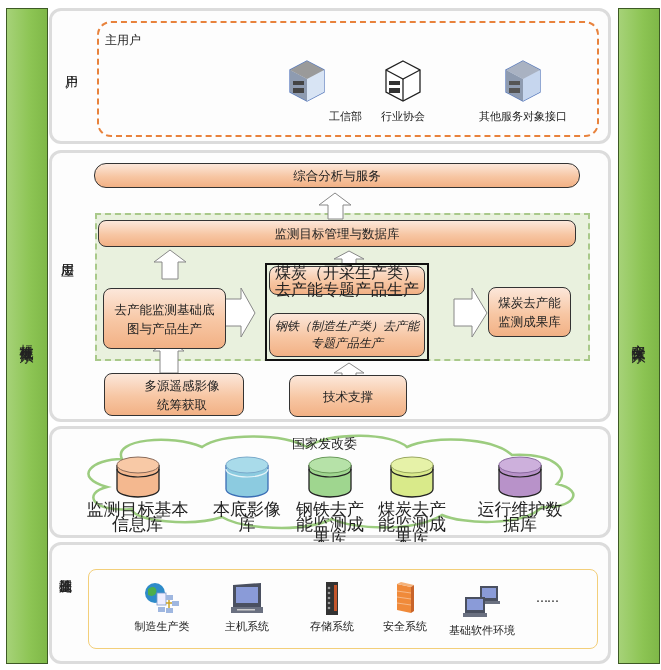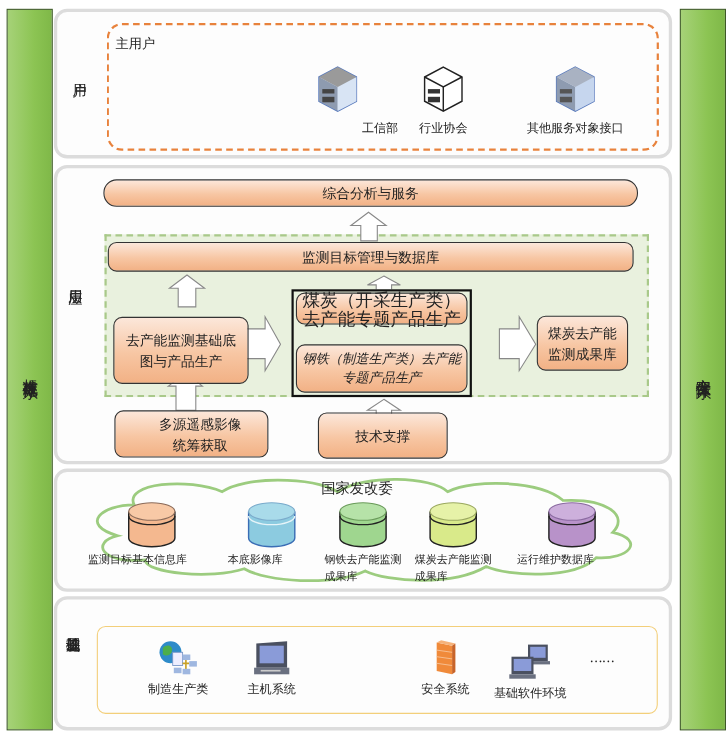--- a/index.html
+++ b/index.html
@@ -11,21 +11,21 @@
               border: 1px solid #3d5a25; display: flex; align-items: center; justify-content: center; }
   .side-bar .vtext { writing-mode: vertical-rl; text-orientation: upright; font-size: 14px; letter-spacing: 1px; color: #222; }
   .layer { position: absolute; left: 49px; width: 562px; background: #fdfdfd;
            border: 3px solid #dcdcdc; border-radius: 12px; }
   .layer-label { position: absolute; writing-mode: vertical-rl; text-orientation: upright; font-size: 13px; color: #222; letter-spacing: 0px; }
   .orange-box { position: absolute; background: linear-gradient(180deg, #fce7da 0%, #f7c6a3 55%, #f2b185 100%);
                 border: 1px solid #333; border-radius: 8px; display: flex; align-items: center; justify-content: center;
                 text-align: center; font-size: 12.5px; line-height: 19px; color: #222; }
   .user-item { position: absolute; width: 110px; text-align: center; font-size: 11px; }
   .user-item svg { display: block; margin: 0 auto 6px auto; }
-  .db-item { position: absolute; font-size: 10px; line-height: 15px; }
+  .db-item { position: absolute; text-align: center; font-size: 17px; line-height: 15px; }
   .db-item svg { display: block; margin: 0 auto 3px auto; }
   .infra-item { position: absolute; text-align: center; font-size: 11px; width: 80px; }
   .infra-item svg { display: block; margin: 0 auto 4px auto; }
 </style>
 </head>
 <body>
 
 <div class="side-bar" style="left:6px;">
   <span class="vtext">标准规范体系</span>
 </div>
@@ -209,20 +209,32 @@
   </div>
   <div class="infra-item" style="left:155px;top:36px;">
     <svg width="36" height="34" viewBox="0 0 36 34">
       <polygon points="4,4 32,2 32,26 4,26" fill="#4a5060"></polygon>
       <rect x="7" y="6" width="22" height="16" fill="#8a9bd8"></rect>
       <rect x="2" y="26" width="32" height="6" fill="#6a7080"></rect>
       <rect x="8" y="28" width="18" height="1.5" fill="#ccc"></rect>
     </svg>
     <span>主机系统</span>
   </div>
+  <div class="infra-item" style="left:240px;top:36px;">
+    <svg width="36" height="34" viewBox="0 0 36 34">
+      <rect x="12" y="1" width="12" height="33" fill="#333"></rect>
+      <rect x="20" y="4" width="3" height="26" fill="#c4552a"></rect>
+      <circle cx="15" cy="7" r="1.3" fill="#999"></circle>
+        <circle cx="15" cy="12" r="1.3" fill="#999"></circle>
+      <circle cx="15" cy="17" r="1.3" fill="#999"></circle>
+        <circle cx="15" cy="22" r="1.3" fill="#999"></circle>
+      <circle cx="15" cy="27" r="1.3" fill="#999"></circle>
+    </svg>
+    <span>存储系统</span>
+  </div>
   <div class="infra-item" style="left:313px;top:36px;">
     <svg width="36" height="34" viewBox="0 0 36 34">
       <polygon points="10,3 24,6 24,32 10,29" fill="#f08a3a"></polygon>
       <polygon points="10,3 14,1 27,4 24,6" fill="#f5b27a"></polygon>
       <polygon points="24,6 27,4 27,30 24,32" fill="#c8642a"></polygon>
       <line x1="10" y1="10" x2="24" y2="12" stroke="#f7c49a" stroke-width="0.8"></line>
       <line x1="10" y1="16" x2="24" y2="18" stroke="#f7c49a" stroke-width="0.8"></line>
       <line x1="10" y1="22" x2="24" y2="24" stroke="#f7c49a" stroke-width="0.8"></line>
     </svg>
     <span>安全系统</span>

